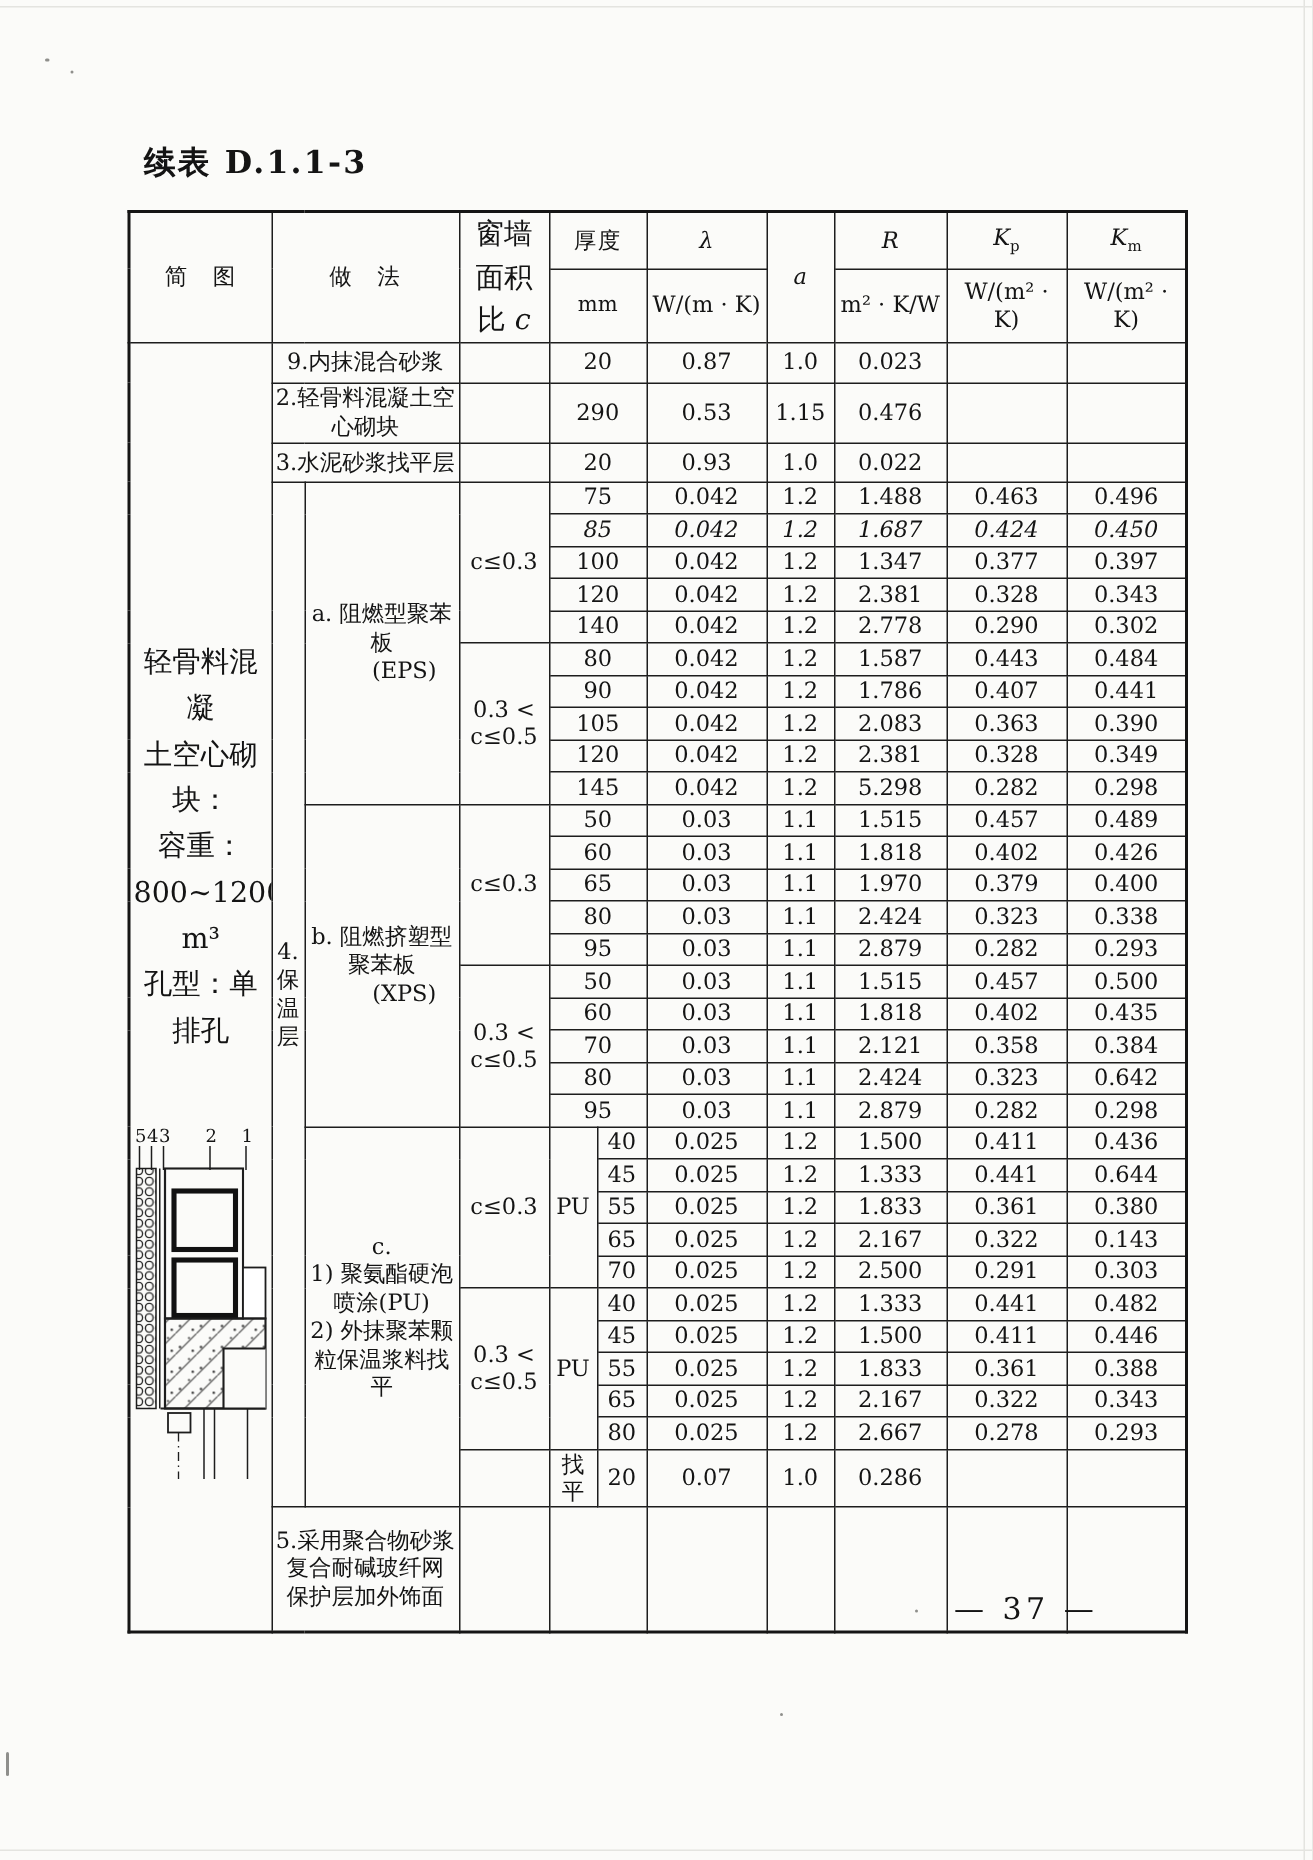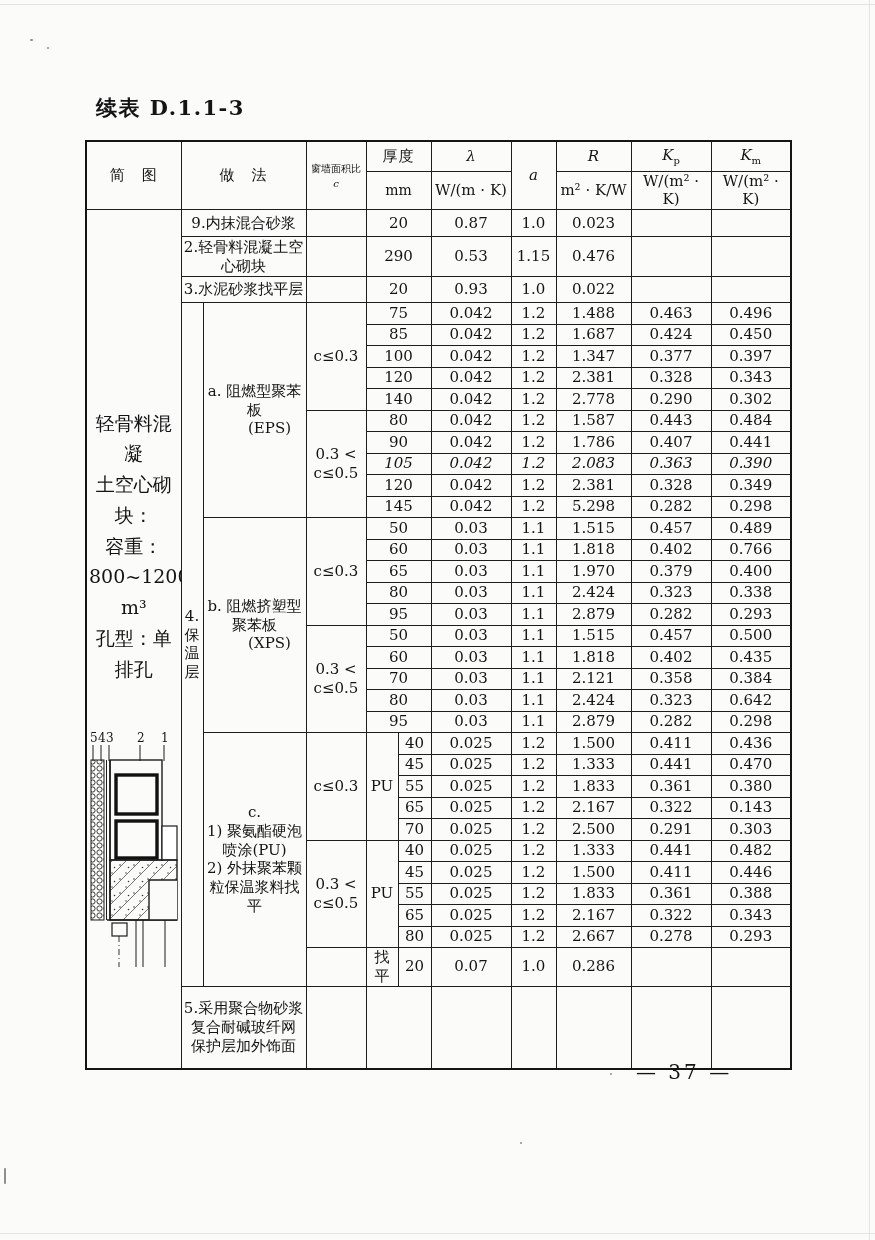--- a/index.html
+++ b/index.html
@@ -49,21 +49,21 @@
       <col style="width:80px">
         <col style="width:45px">
         <col style="width:75px">
       <col style="width:80px">
         <col style="width:80px">
     </colgroup>
     <thead>
       <tr style="height:30px">
         <td rowspan="2" class="hdr">简　图</td>
         <td rowspan="2" colspan="2" class="hdr">做　法</td>
-        <td rowspan="2" style="font-size:10px;line-height:1.5;">
+        <td rowspan="2" style="font-size:19px;line-height:1.5;">
           <span>窗墙面积比</span>
           <i>c</i>
         </td>
         <td colspan="2" class="hdr">厚度</td>
         <td class="ital">λ</td>
         <td rowspan="2" class="ital">a</td>
         <td class="ital">R</td>
         <td><i>K</i><sub>p</sub></td>
         <td><i>K</i><sub>m</sub></td>
       </tr>
@@ -169,21 +169,21 @@
 板
 　　(EPS)</td>
           <td rowspan="5" class="wwr">c≤0.3</td>
           <td colspan="2">75</td>
           <td>0.042</td>
           <td>1.2</td>
           <td>1.488</td>
           <td>0.463</td>
           <td>0.496</td>
         </tr>
-        <tr style="height: 21.5px;">
+        <tr style="height: 21.5px; font-style: italic;">
           <td colspan="2">85</td>
           <td>0.042</td>
           <td>1.2</td>
           <td>1.687</td>
           <td>0.424</td>
           <td>0.450</td>
         </tr>
         <tr style="height: 21.5px;">
           <td colspan="2">100</td>
           <td>0.042</td>
@@ -219,21 +219,21 @@
           <td>0.484</td>
         </tr>
         <tr style="height: 21.5px;">
           <td colspan="2">90</td>
           <td>0.042</td>
           <td>1.2</td>
           <td>1.786</td>
           <td>0.407</td>
           <td>0.441</td>
         </tr>
-        <tr style="height: 21.5px; font-style: italic;">
+        <tr style="height: 21.5px;">
           <td colspan="2">105</td>
           <td>0.042</td>
           <td>1.2</td>
           <td>2.083</td>
           <td>0.363</td>
           <td>0.390</td>
         </tr>
         <tr style="height: 21.5px;">
           <td colspan="2">120</td>
           <td>0.042</td>
@@ -261,21 +261,21 @@
           <td>1.515</td>
           <td>0.457</td>
           <td>0.489</td>
         </tr>
         <tr style="height: 21.5px;">
           <td colspan="2">60</td>
           <td>0.03</td>
           <td>1.1</td>
           <td>1.818</td>
           <td>0.402</td>
-          <td>0.766</td>
+          <td>0.426</td>
         </tr>
         <tr style="height: 21.5px;">
           <td colspan="2">65</td>
           <td>0.03</td>
           <td>1.1</td>
           <td>1.970</td>
           <td>0.379</td>
           <td>0.400</td>
         </tr>
         <tr style="height: 21.5px;">
@@ -351,21 +351,21 @@
           <td>1.500</td>
           <td>0.411</td>
           <td>0.436</td>
         </tr>
         <tr style="height: 21.5px;">
           <td>45</td>
           <td>0.025</td>
           <td>1.2</td>
           <td>1.333</td>
           <td>0.441</td>
-          <td>0.470</td>
+          <td>0.644</td>
         </tr>
         <tr style="height: 21.5px;">
           <td>55</td>
           <td>0.025</td>
           <td>1.2</td>
           <td>1.833</td>
           <td>0.361</td>
           <td>0.380</td>
         </tr>
         <tr style="height: 21.5px;">

